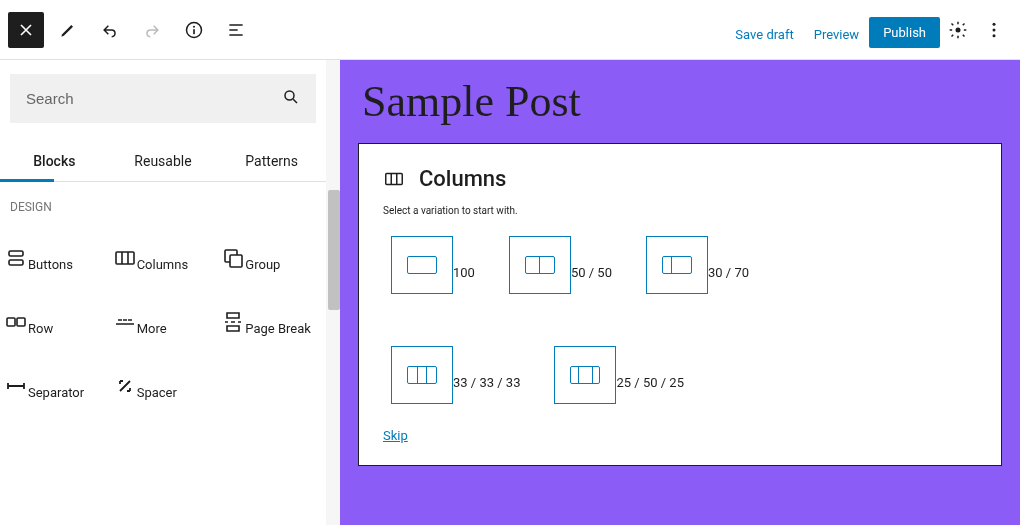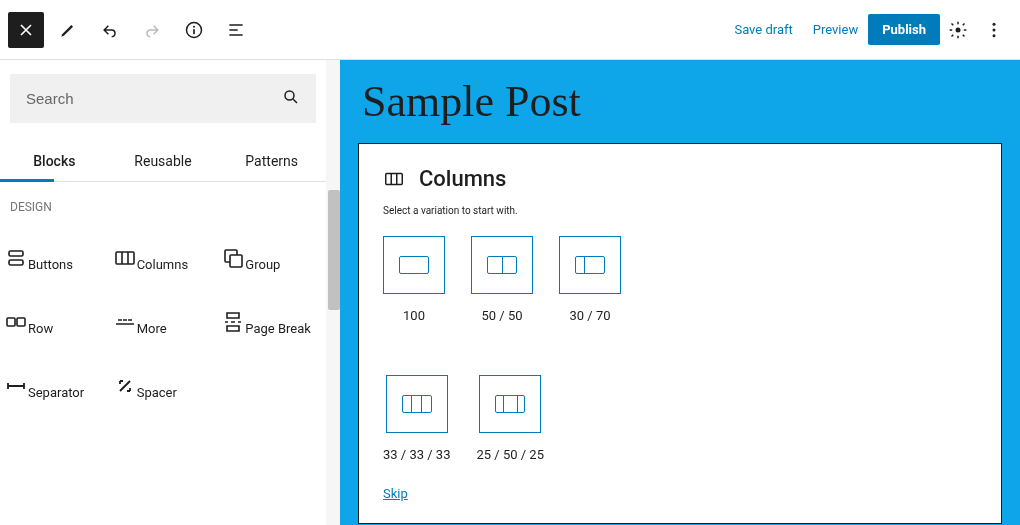--- a/index.html
+++ b/index.html
@@ -1,55 +1,55 @@
 <!DOCTYPE html>
 <html><head>
 <meta charset="utf-8">
 <style>
 * { box-sizing: border-box; margin: 0; padding: 0; }
 body { font-family: -apple-system, BlinkMacSystemFont, "Segoe UI", Roboto, sans-serif; font-size: 13px; color: #1e1e1e; background: #fff; overflow: hidden; }
 
 .toolbar { height: 60px; display: flex; align-items: center; padding: 0 8px; border-bottom: 1px solid #e0e0e0; }
 .toolbar-left { display: flex; align-items: center; gap: 6px; }
-.toolbar-right { margin-left: auto; display: flex; align-items: center; }
+.toolbar-right { margin-left: auto; display: flex; align-items: flex-end; }
 .tb-btn { width: 36px; height: 36px; display: flex; align-items: center; justify-content: center; border-radius: 2px; cursor: pointer; }
 .tb-btn.dark { background: #1e1e1e; color: #fff; }
 .tb-btn svg { width: 20px; height: 20px; }
 .tb-btn.disabled { color: #bbb; }
 .link-btn { color: #007cba; font-size: 13px; cursor: pointer; padding: 6px 10px; }
-.publish-btn { background: #007cba; color: #fff; padding: 8px 14px; border-radius: 2px; font-size: 13px; cursor: pointer; font-weight: bold; }
+.publish-btn { background: #007cba; color: #fff; padding: 8px 14px; border-radius: 2px; font-size: 13px; cursor: pointer; }
 
 .app-body { display: flex; height: calc(525px - 60px); }
 .sidebar { width: 340px; display: flex; }
 .sidebar-inner { flex: 1; overflow-y: auto; }
 .search-box { margin: 14px 10px 0; background: #f0f0f0; display: flex; align-items: center; padding: 14px 16px; }
 .search-box input { flex: 1; background: transparent; border: none; outline: none; font-size: 15px; color: #8b5cf6; }
 .search-box input::placeholder { color: #666; }
 .tabs { display: flex; margin-top: 18px; border-bottom: 1px solid #e0e0e0; }
 .tab { flex: 1; text-align: center; padding: 12px 0; font-size: 14px; color: #1e1e1e; cursor: pointer; position: relative; }
 .tab.active { font-weight: 500; }
 .tab.active::after { content: ""; position: absolute; bottom: -1px; left: 0; right: 0; height: 3px; background: #007cba; }
 .tab.active-pad::after { left: -10px; right: 50%; }
 .section-title { text-transform: uppercase; font-size: 12px; color: #757575; padding: 18px 10px 8px; font-weight: 400; }
 .block-grid { display: grid; grid-template-columns: repeat(3, 1fr); gap: 0; padding: 10px 0; }
 .block-item { display: flex; flex-direction: row; align-items: center; padding: 14px 4px; cursor: pointer; }
 .block-item svg { width: 24px; height: 24px; margin-bottom: 12px; }
 .block-item-label { font-size: 13px; color: #1e1e1e; }
 .side-scroll { width: 14px; background: #f6f6f6; position: relative; }
 .side-thumb { position: absolute; right: 0; left: 2px; top: 130px; height: 120px; background: #c1c1c1; border-radius: 2px; }
 
-.canvas { flex: 1; background: #0ea5e9; padding: 10px 18px; overflow: auto; }
+.canvas { flex: 1; background: #8b5cf6; padding: 10px 18px; overflow: auto; }
 .post-title { font-family: "Times New Roman", Georgia, serif; font-size: 44px; font-weight: 400; color: #1e1e1e; margin: 6px 0 16px 4px; }
 .columns-block { background: #fff; border: 1px solid #1e1e1e; padding: 22px 24px; }
 .cb-head { display: flex; align-items: center; gap: 14px; margin-bottom: 14px; }
 .cb-head svg { width: 22px; height: 22px; }
 .cb-title { font-size: 22px; font-weight: 500; }
 .cb-desc { font-size: 10px; color: #1e1e1e; margin-bottom: 20px; }
 .variations { display: flex; flex-wrap: wrap; gap: 26px; }
-.variation { display: flex; flex-direction: column; align-items: center; cursor: pointer; }
+.variation { display: flex; align-items: center; cursor: pointer; margin-left: 8px; }
 .var-box { width: 62px; height: 58px; border: 1px solid #007cba; display: flex; align-items: center; justify-content: center; }
 .var-cols { width: 30px; height: 18px; border: 1.5px solid #007cba; border-radius: 2px; display: flex; }
 .var-cols span { border-right: 1.5px solid #007cba; }
 .var-cols span:last-child { border-right: none; }
 .var-label { margin-top: 14px; font-size: 13px; color: #1e1e1e; }
 .skip { color: #007cba; text-decoration: underline; font-size: 13px; cursor: pointer; margin-top: 24px; display: inline-block; }
 </style>
 </head>
 <body>
 

